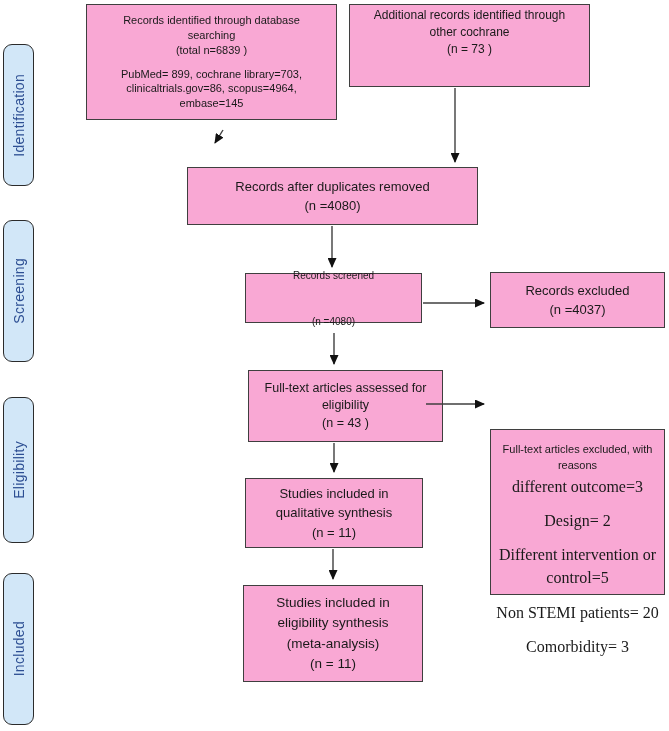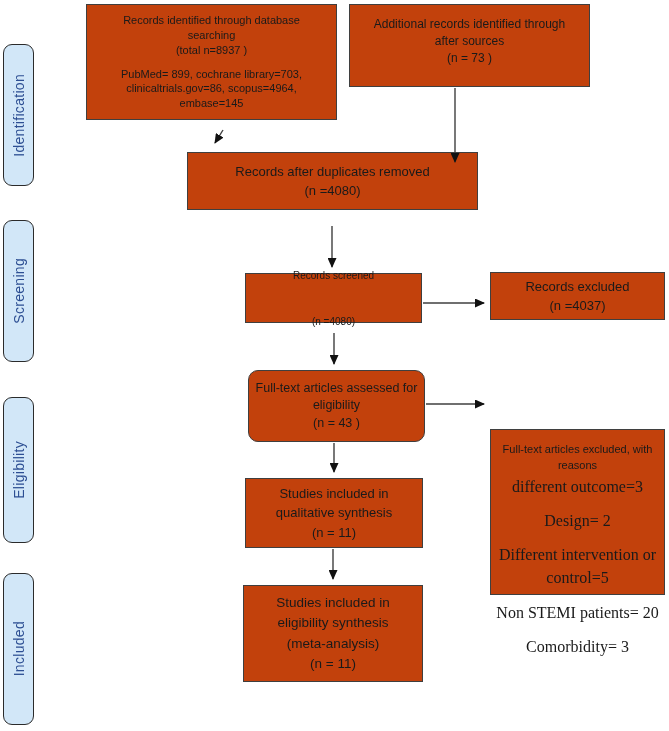--- a/index.html
+++ b/index.html
@@ -19,34 +19,34 @@
     writing-mode:vertical-rl; transform:rotate(180deg);
     color:#2d4f93; font-size:14px; letter-spacing:.3px; white-space:nowrap;
   }
   #label-identification { top:44px;  height:142px; }
   #label-screening      { top:220px; height:142px; }
   #label-eligibility    { top:397px; height:146px; }
   #label-included       { top:573px; height:152px; }
 
   
   .flowbox {
-    position:absolute; background:#c2410c; border:1.4px solid #3f3f3f;
+    position:absolute; background:#f9a8d4; border:1.4px solid #3f3f3f;
     display:flex; flex-direction:column; align-items:center; justify-content:center;
     text-align:center;
   }
   .flowbox div { width:100%; }
 
   #box-identified   { left:86px;  top:4px;   width:251px; height:116px; font-size:11px;  line-height:1.35; }
   #box-identified .sources-group { margin-top:9px;text-align:center; }
   #box-other        { left:349px; top:4px;   width:241px; height:83px;  font-size:12px;  line-height:1.4;
-                      justify-content:flex-start; padding-top:11px; }
-  #box-duplicates   { left:187px; top:152px; width:291px; height:58px;  font-size:13px;  line-height:1.5; }
+                      justify-content:flex-start; padding-top:2px; }
+  #box-duplicates   { left:187px; top:167px; width:291px; height:58px;  font-size:13px;  line-height:1.5; }
   #box-screened     { left:245px; top:273px; width:177px; height:50px;  font-size:10px;  line-height:1.5;gap:31px; }
-  #box-excluded     { left:490px; top:272px; width:175px; height:48px;  font-size:13px;  line-height:1.5; }
-  #box-fulltext     { left:248px; top:370px; width:177px; height:72px;  font-size:12.5px;line-height:1.4;border-radius:10px; }
+  #box-excluded     { left:490px; top:272px; width:175px; height:56px;  font-size:13px;  line-height:1.5; }
+  #box-fulltext     { left:248px; top:370px; width:195px; height:72px;  font-size:12.5px;line-height:1.4; }
   #box-reasons      { left:490px; top:429px; width:175px; height:166px; font-size:11px;  line-height:1.45;
                       justify-content:flex-start; padding:12px 4px 0 4px;align-items:center; }
   #box-reasons .reason-line { font-family:"Liberation Serif", serif; font-size:16px; margin-top:11px; }
   #box-reasons .reason-line.first { margin-top:1px; }
   #box-qualitative  { left:245px; top:478px; width:178px; height:70px;  font-size:13px;  line-height:1.5; }
   #box-quantitative { left:243px; top:585px; width:180px; height:97px;  font-size:13.5px;line-height:1.5; }
 
   
   .arrows {
     position:absolute; left:0; top:0; width:669px; height:731px;
@@ -67,29 +67,29 @@
   <div class="side-label" id="label-eligibility">
     <span class="vtext">Eligibility</span>
   </div>
   <div class="side-label" id="label-included">
     <span class="vtext">Included</span>
   </div>
 
   <div class="flowbox" id="box-identified">
     <div>Records identified through database</div>
     <div>searching</div>
-    <div>(total n=8937 )</div>
+    <div>(total n=6839 )</div>
     <div class="sources-group">PubMed= 899, cochrane library=703,</div>
     <div>clinicaltrials.gov=86, scopus=4964,</div>
     <div>embase=145</div>
   </div>
 
   <div class="flowbox" id="box-other">
     <div>Additional records identified through</div>
-    <div>after sources</div>
+    <div>other cochrane</div>
     <div>(n = 73 )</div>
   </div>
 
   <div class="flowbox" id="box-duplicates">
     <div>Records after duplicates removed</div>
     <div>(n =4080)</div>
   </div>
 
   <div class="flowbox" id="box-screened">
     <div>Records screened</div>

